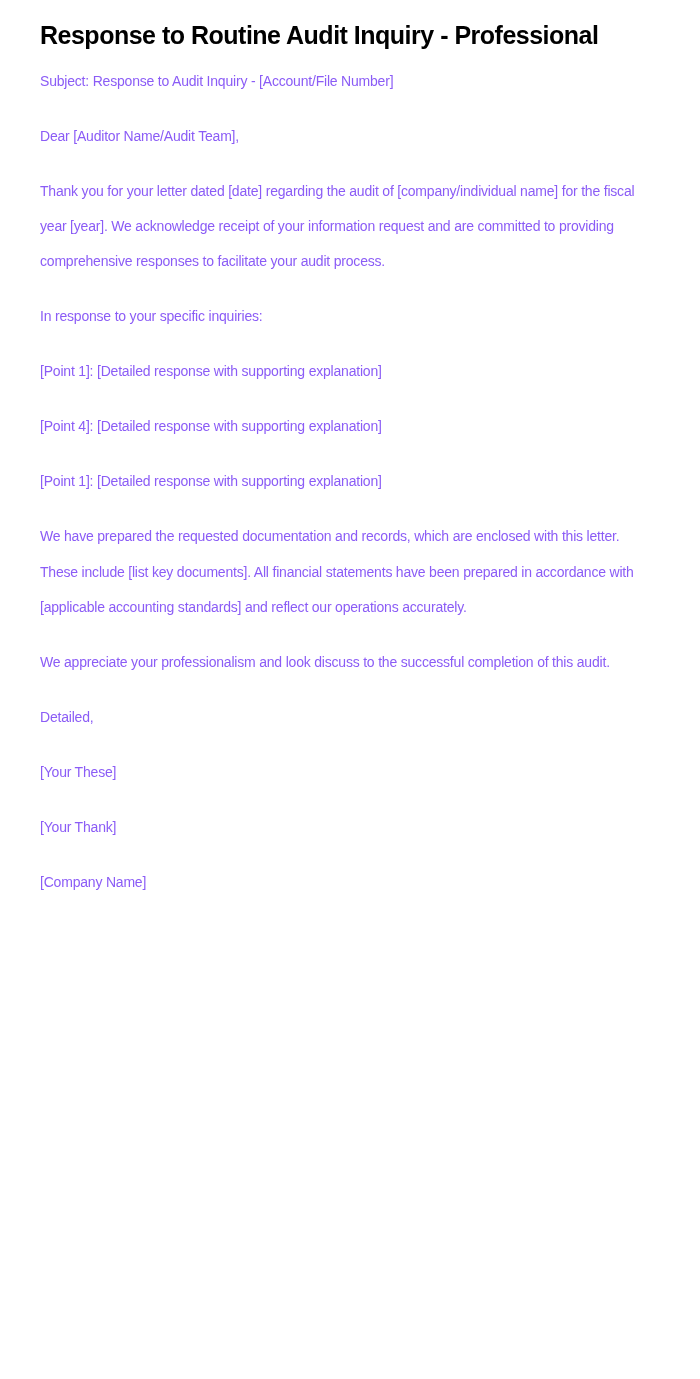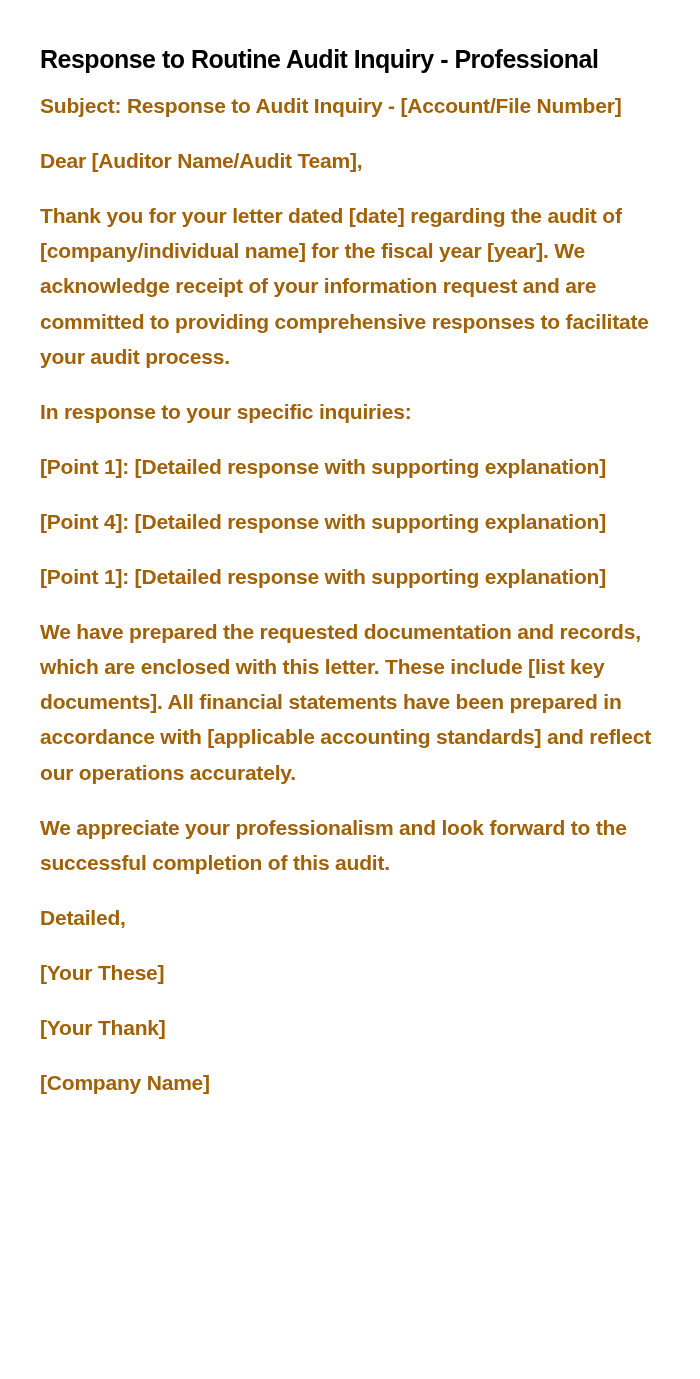--- a/index.html
+++ b/index.html
@@ -9,54 +9,53 @@
     }
     body {
       width: 700px;
       height: 1379px;
       overflow: hidden;
       font-family: "Liberation Sans", sans-serif;
       color: #111111;
     }
     .page {
       position: relative;
-      padding: 44px 40px 0 40px;
+      padding: 20px 40px 0 40px;
       box-sizing: border-box;
       width: 700px;
     }
     .title {
       font-family: "Liberation Sans", sans-serif;
       font-weight: bold;
       font-size: 25px;
       line-height: 30px;
       margin: 0 0 14px 0;
       color: #000000;
       letter-spacing: -0.5px;
       white-space: nowrap;
     }
     .para {
-      font-size: 21px;
+      font-size: 14px;
       line-height: 35.2px;
       margin: 0 0 19.8px 0;
-      color: #a16207;
+      color: #8b5cf6;
       letter-spacing: -0.2px;
-      font-weight: bold;
     }
   </style>
 </head>
 <body>
 
 <div class="page">
   <h1 class="title">Response to Routine Audit Inquiry - Professional</h1>
   <p class="para">Subject: Response to Audit Inquiry - [Account/File Number]</p>
   <p class="para">Dear [Auditor Name/Audit Team],</p>
   <p class="para">Thank you for your letter dated [date] regarding the audit of [company/individual name] for the fiscal year [year]. We acknowledge receipt of your information request and are committed to providing comprehensive responses to facilitate your audit process.</p>
   <p class="para">In response to your specific inquiries:</p>
   <p class="para">[Point 1]: [Detailed response with supporting explanation]</p>
   <p class="para">[Point 4]: [Detailed response with supporting explanation]</p>
   <p class="para">[Point 1]: [Detailed response with supporting explanation]</p>
   <p class="para">We have prepared the requested documentation and records, which are enclosed with this letter. These include [list key documents]. All financial statements have been prepared in accordance with [applicable accounting standards] and reflect our operations accurately.</p>
-  <p class="para">We appreciate your professionalism and look forward to the successful completion of this audit.</p>
+  <p class="para">We appreciate your professionalism and look discuss to the successful completion of this audit.</p>
   <p class="para">Detailed,</p>
   <p class="para">[Your These]</p>
   <p class="para">[Your Thank]</p>
   <p class="para">[Company Name]</p>
 </div>
 
 </body></html>

